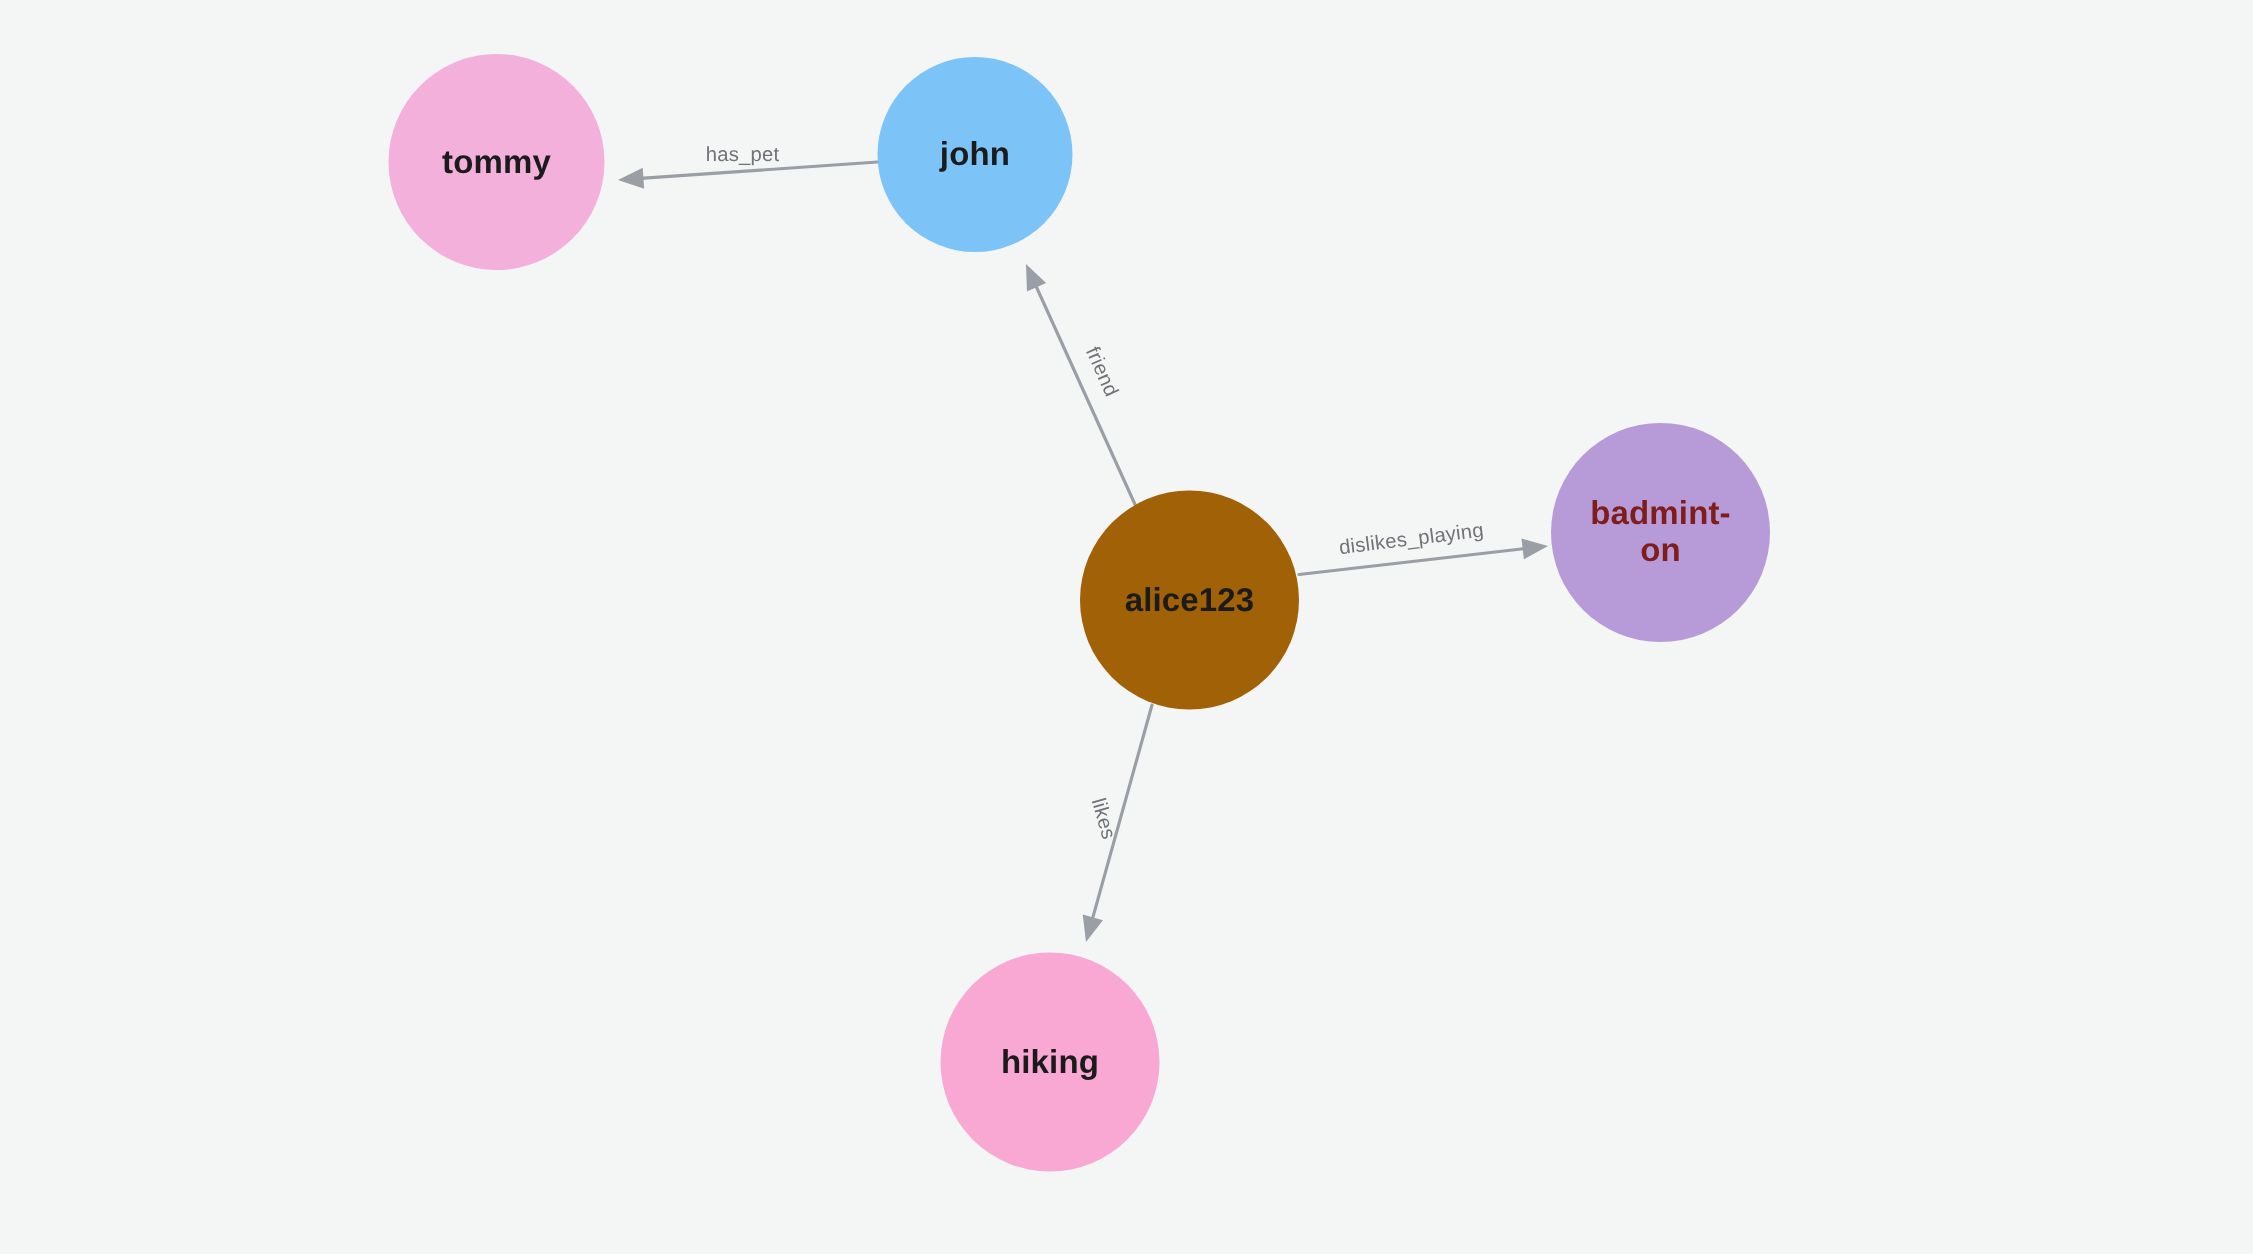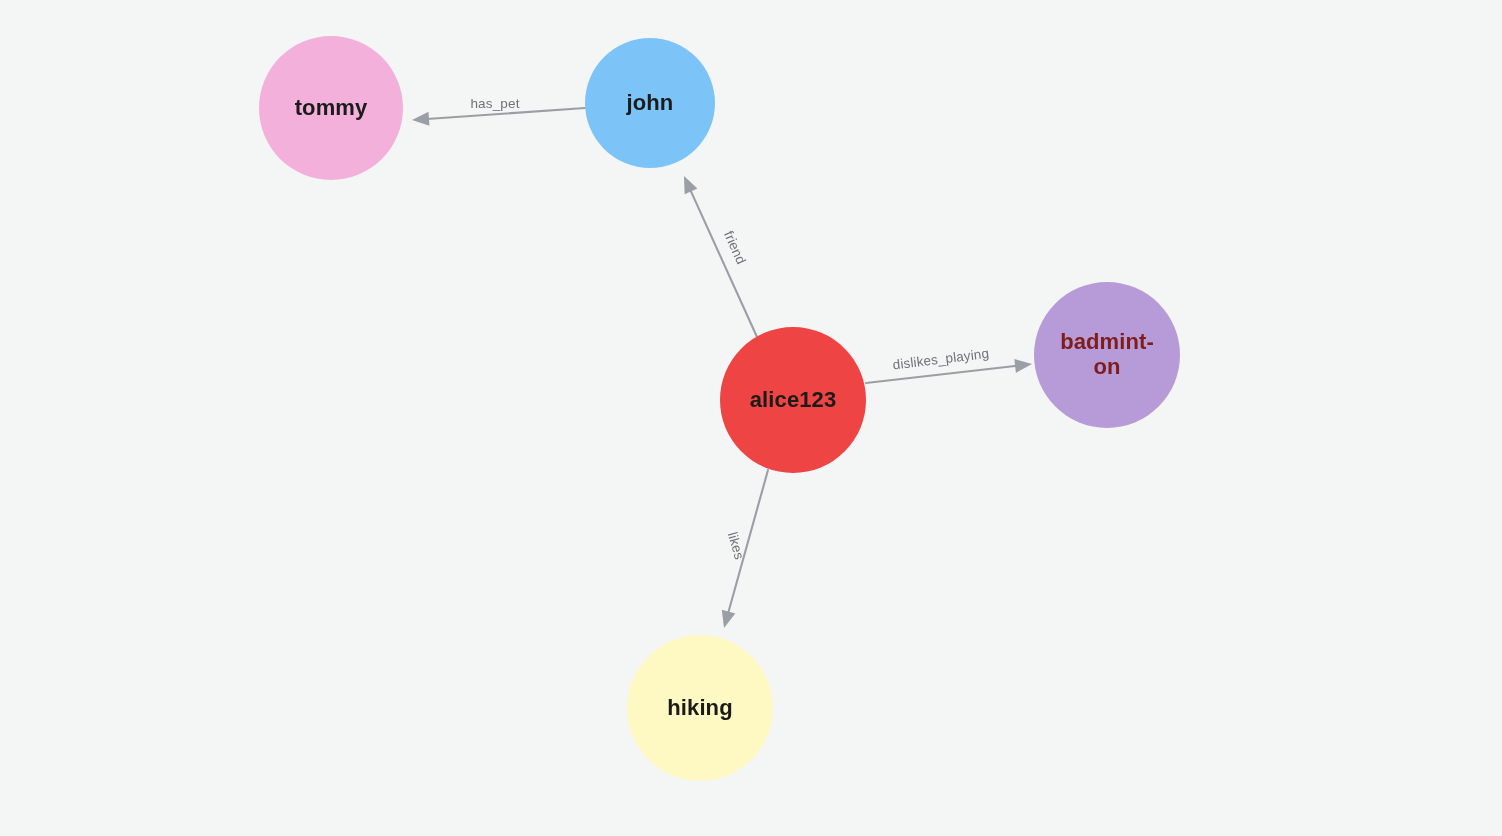--- a/index.html
+++ b/index.html
@@ -95,25 +95,25 @@
       </g>
     </svg>
 
   <div id="nodes-layer">
       <div class="graph-node" style="left: 259px; top: 36px; width: 144px; height: 144px; background: rgb(242, 176, 219);">
         <span class="node-label" style="color: rgb(27, 27, 27);">tommy</span>
       </div>
       <div class="graph-node" style="left: 585px; top: 38px; width: 130px; height: 130px; background: rgb(124, 196, 248);">
         <span class="node-label" style="color: rgb(27, 27, 27);">john</span>
       </div>
-      <div class="graph-node" style="left: 720px; top: 327px; width: 146px; height: 146px; background: #ef4444; text-align: right;">
+      <div class="graph-node" style="left: 720px; top: 327px; width: 146px; height: 146px; background: #a16207; text-align: right;">
         <span class="node-label" style="color: rgb(27, 27, 27);">alice123</span>
       </div>
       <div class="graph-node" style="left: 1034px; top: 282px; width: 146px; height: 146px; background: rgb(183, 155, 216);">
         <span class="node-label" style="color: #7f1d1d;">badmint-
 on</span>
       </div>
-      <div class="graph-node" style="left: 627px; top: 635px; width: 146px; height: 146px; background: #fef9c3;">
+      <div class="graph-node" style="left: 627px; top: 635px; width: 146px; height: 146px; background: #f9a8d4;">
         <span class="node-label" style="color: rgb(27, 27, 27);">hiking</span>
       </div>
     </div>
 
 </div>
 
 </body></html>

